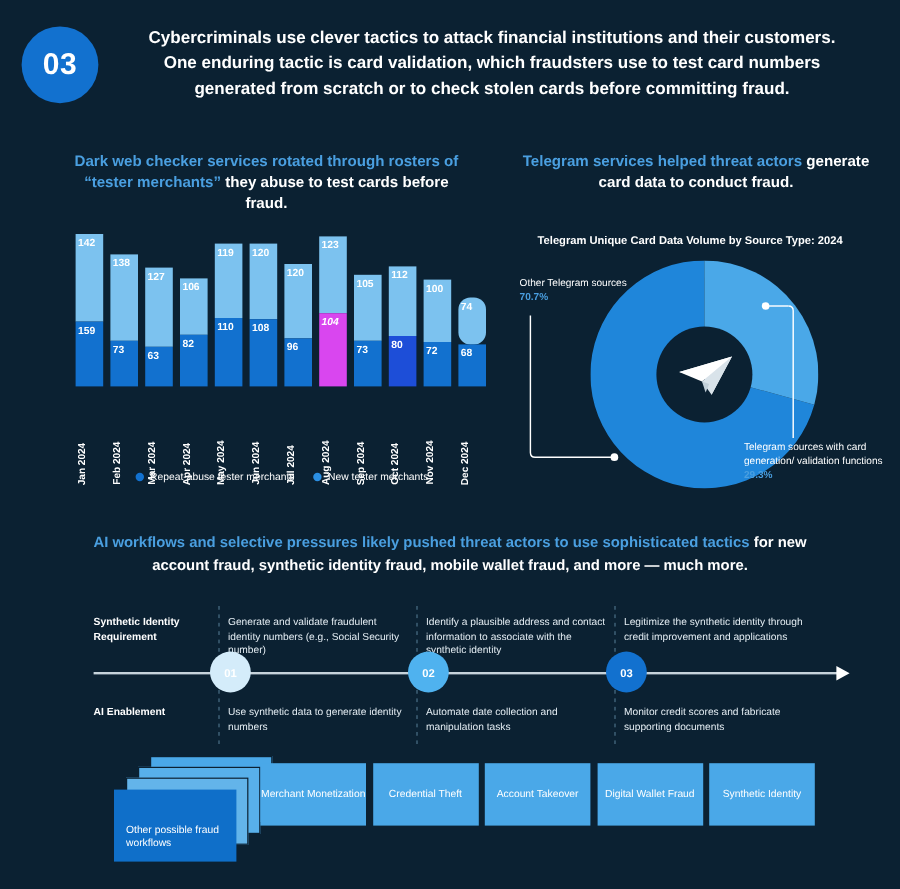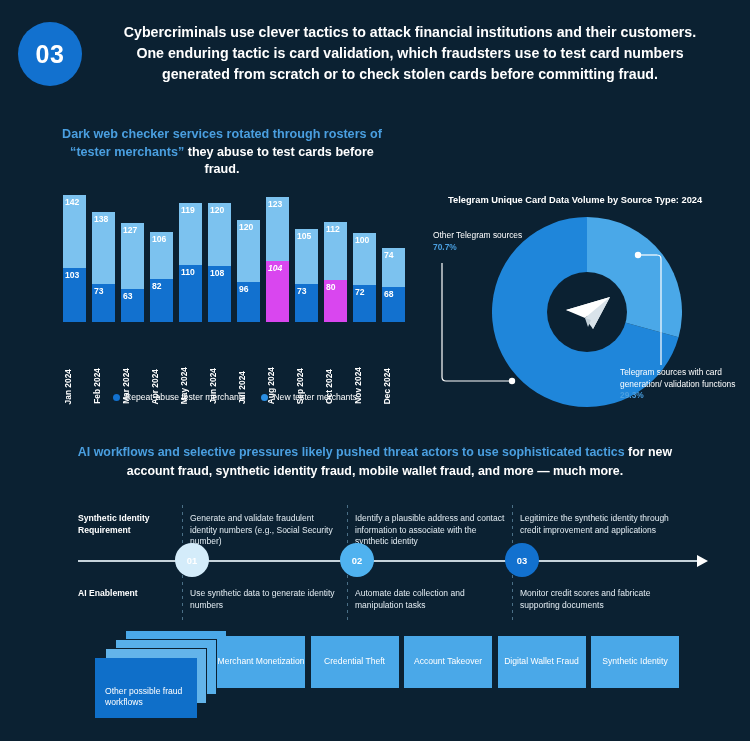--- a/index.html
+++ b/index.html
@@ -144,21 +144,21 @@
   <div class="subhead" id="bar-subhead">
     <span class="hl">Dark web checker services rotated through rosters of “tester merchants”</span><span> they abuse to test cards before fraud.</span>
   </div>
 
   <div id="bar-chart">
       <div class="bar-col" style="left: 3px;">
         <div class="seg seg-top" style="height: 73.84px; background: rgb(124, 194, 239);">
           <span class="seg-val">142</span>
         </div>
         <div class="seg seg-bot" style="height: 53.56px; background: rgb(18, 113, 207);">
-          <span class="seg-val">103</span>
+          <span class="seg-val">159</span>
         </div>
       </div>
       <div class="xlabel" style="left: 3px;">Jan 2024</div>
       <div class="bar-col" style="left: 32px; border-radius: 11px;">
         <div class="seg seg-top" style="height: 71.76px; background: rgb(124, 194, 239);">
           <span class="seg-val">138</span>
         </div>
         <div class="seg seg-bot" style="height: 37.96px; background: rgb(18, 113, 207);">
           <span class="seg-val">73</span>
         </div>
@@ -224,55 +224,58 @@
         </div>
         <div class="seg seg-bot" style="height: 37.96px; background: rgb(18, 113, 207);">
           <span class="seg-val">73</span>
         </div>
       </div>
       <div class="xlabel" style="left: 235px;">Sep 2024</div>
       <div class="bar-col" style="left: 264px;">
         <div class="seg seg-top" style="height: 58.24px; background: rgb(124, 194, 239);">
           <span class="seg-val">112</span>
         </div>
-        <div class="seg seg-bot" style="height: 41.6px; background: #d946ef;">
+        <div class="seg seg-bot" style="height: 41.6px; background: #1d4ed8;">
           <span class="seg-val">80</span>
         </div>
       </div>
       <div class="xlabel" style="left: 264px;">Oct 2024</div>
       <div class="bar-col" style="left: 293px;">
         <div class="seg seg-top" style="height: 52px; background: rgb(124, 194, 239);">
           <span class="seg-val">100</span>
         </div>
         <div class="seg seg-bot" style="height: 37.44px; background: rgb(18, 113, 207);">
           <span class="seg-val">72</span>
         </div>
       </div>
       <div class="xlabel" style="left: 293px;">Nov 2024</div>
       <div class="bar-col" style="left: 322px;">
-        <div class="seg seg-top" style="height: 38.48px; background: rgb(124, 194, 239);">
+        <div class="seg seg-top" style="height: 38.48px; background: rgb(124, 194, 239); border-radius: 10px;">
           <span class="seg-val">74</span>
         </div>
         <div class="seg seg-bot" style="height: 35.36px; background: rgb(18, 113, 207);">
           <span class="seg-val">68</span>
         </div>
       </div>
       <div class="xlabel" style="left: 322px;">Dec 2024</div>
     </div>
   <div id="bar-legend">
       <div class="lg">
         <span class="dot" style="background: rgb(18, 113, 207);"></span>
         <span>Repeat-abuse tester merchants</span>
       </div>
       <div class="lg">
         <span class="dot" style="background: rgb(43, 143, 227);"></span>
         <span>New tester merchants</span>
       </div>
     </div>
 
+  <div class="subhead" id="donut-subhead">
+    <span class="hl">Telegram services helped threat actors</span><span> generate card data to conduct fraud.</span>
+  </div>
 
   <div id="donut-wrap">
     <div id="donut-title">Telegram Unique Card Data Volume by Source Type: 2024</div>
 
     <svg id="donut-svg" width="190" height="190" viewBox="0 0 190 190">
 
       <path id="slice-major" fill="#1f86da" d="M 95 95 L 186.55374943755092 120.35568898543566 A 95 95 0 1 1 94.99999999999999 0 Z"></path>
 
       <path id="slice-minor" fill="#4aa8e8" d="M 95 95 L 95 0 A 95 95 0 0 1 186.55374943755092 120.35568898543566 Z"></path>
       <circle cx="95" cy="95" r="40" fill="#0b2132"></circle>

